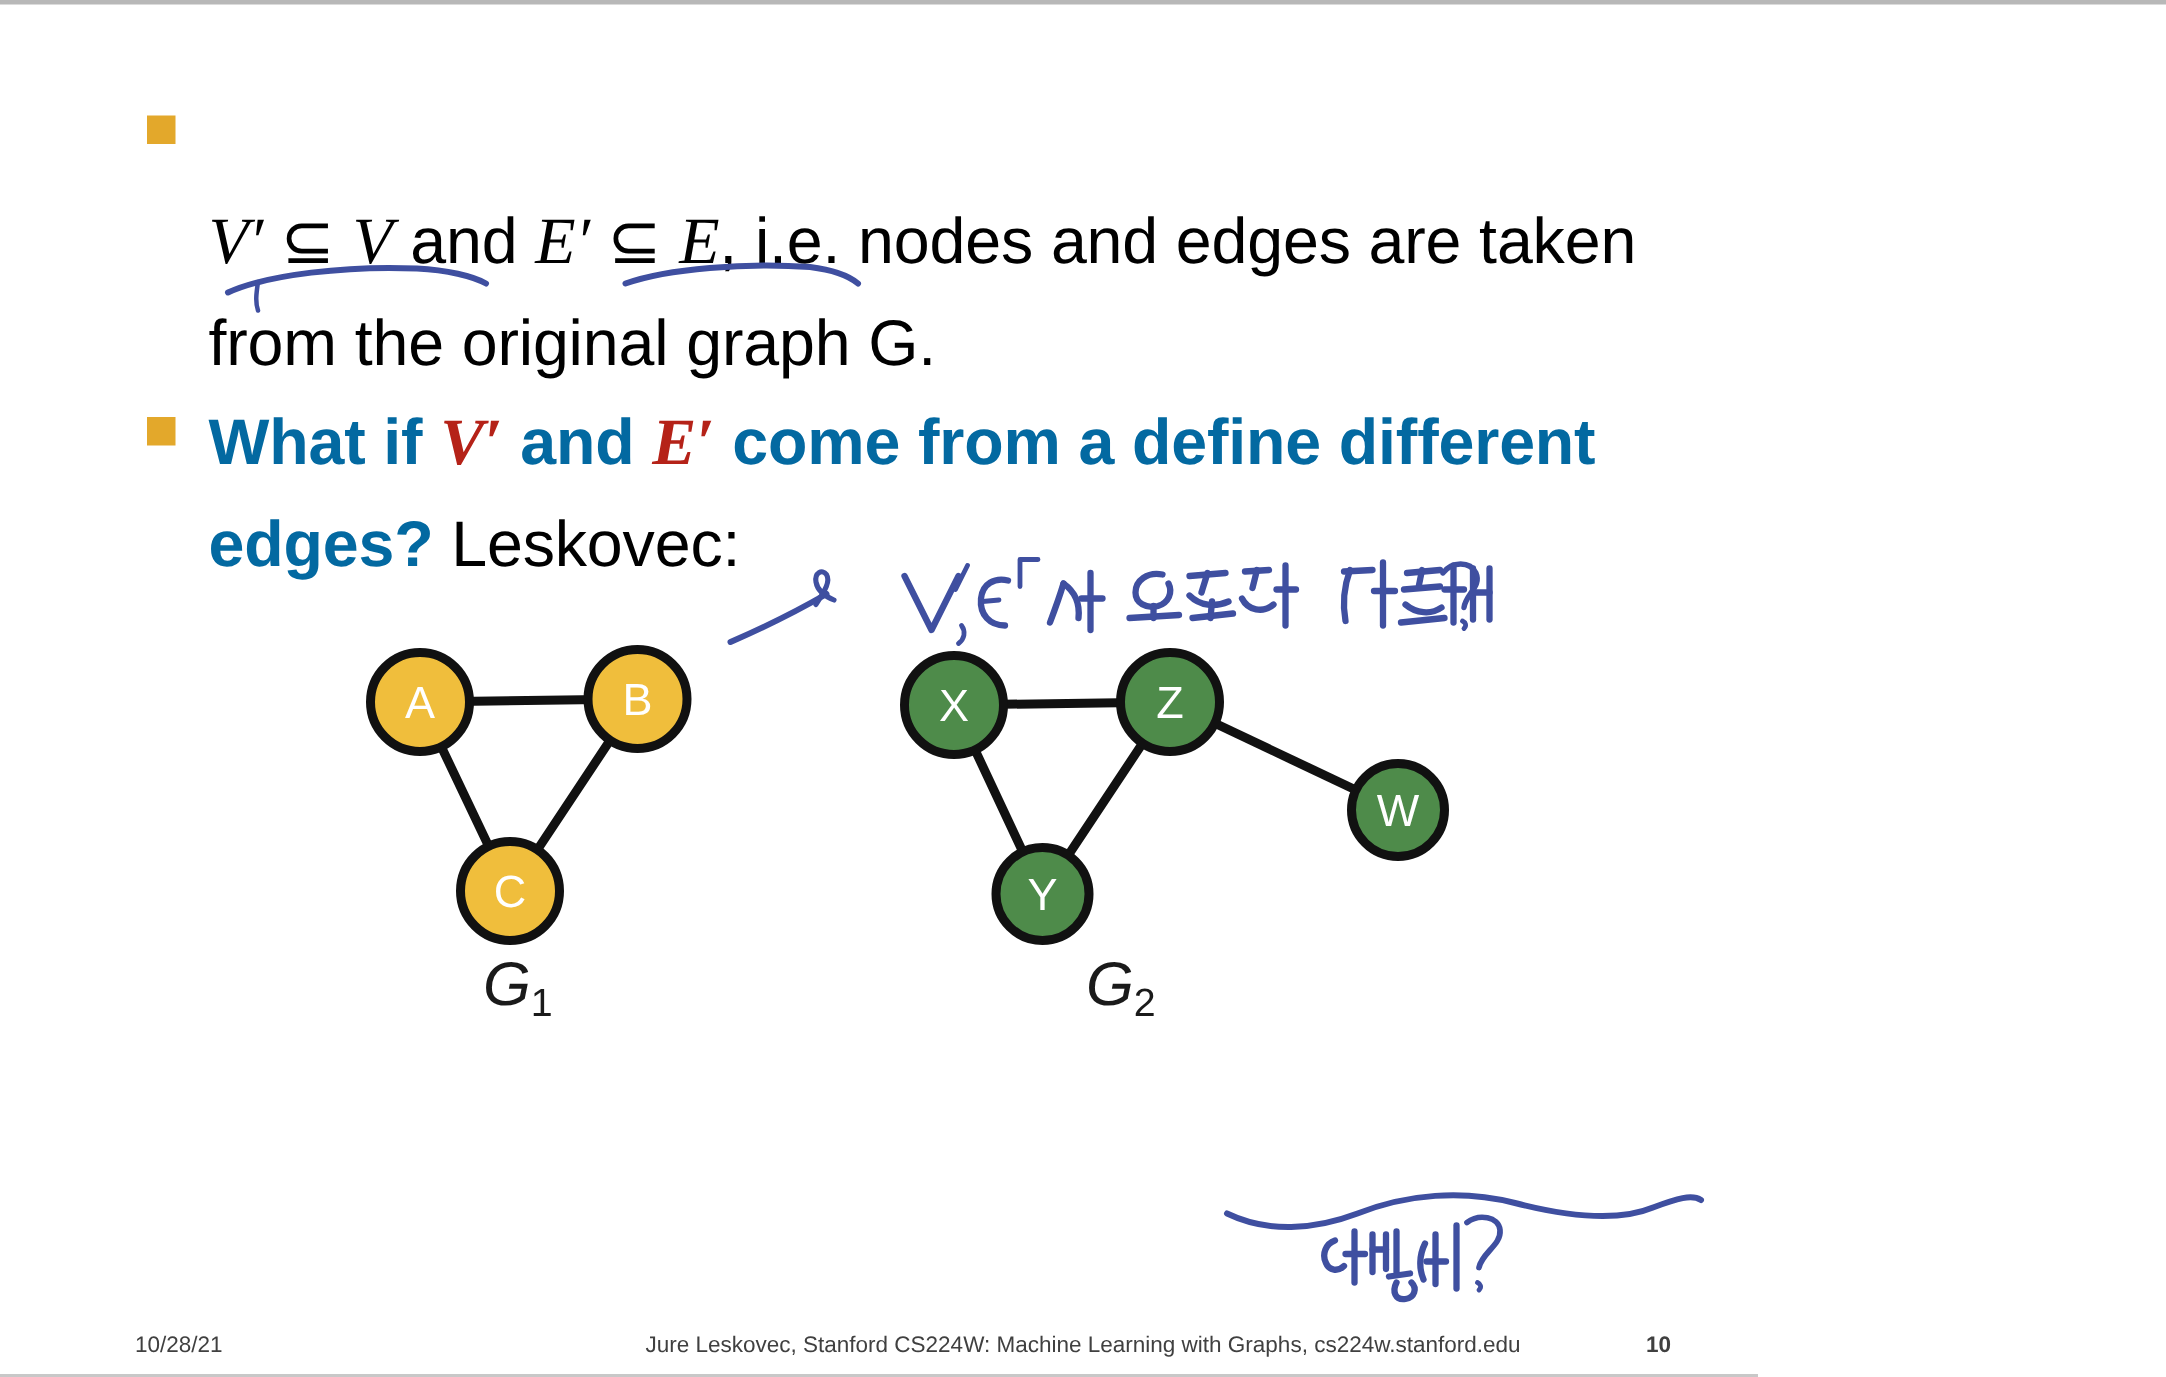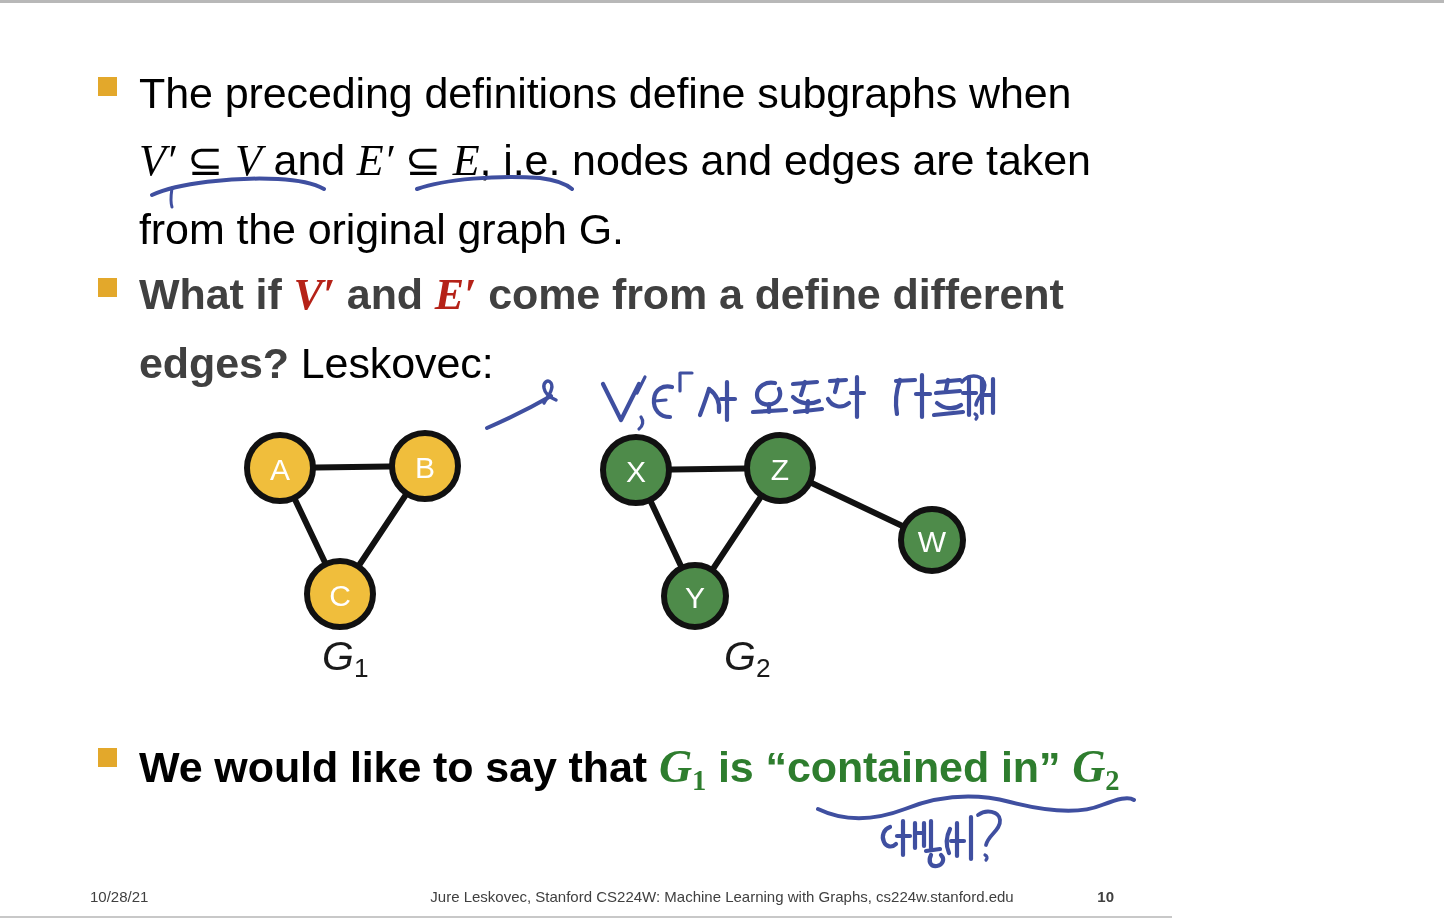--- a/index.html
+++ b/index.html
@@ -40,21 +40,21 @@
     font-size: 43px;
     line-height: 1.56;
     color: #000000;
     letter-spacing: -0.1px;
   }
 
   .b1 { left: 98px;  top: 57px;  width: 1230px; }
   .b2 { left: 98px;  top: 258px; width: 1230px; }
   .b3 { left: 98px;  top: 728px; width: 1260px; }
 
-  .red   { color: #404040; font-weight: bold; }
+  .red   { color: #0369a1; font-weight: bold; }
   .green { color: #2E7D2E; font-weight: bold; }
   .blk-bold { color: #000000; font-weight: bold; }
 
   
   .mv {
     font-family: "Liberation Serif", serif;
     font-style: italic;
     font-size: 44px;
   }
   .mv-red {
@@ -126,21 +126,21 @@
   #foot-page { right: 58px; font-weight: bold; }
 </style>
 </head>
 <body>
 
 <div id="slide">
 
   <div class="bullet-row b1">
     <div class="bullet-marker"></div>
     <div class="bullet-text">
-      <span>The preceding definitions define subgraphs when</span><br>
+      <br>
       <span class="mv"><span>V</span><span class="prime">′</span></span><span> ⊆ </span><span class="mv">V</span><span> and </span><span class="mv"><span>E</span><span class="prime">′</span></span><span> ⊆ </span><span class="mv">E</span><span>, i.e. nodes and edges are taken</span><br>
       <span>from the original graph G.</span>
     </div>
   </div>
 
   <div class="bullet-row b2">
     <div class="bullet-marker"></div>
     <div class="bullet-text">
       <span class="red">What if </span><span class="mv-red"><span>V</span><span class="prime">′</span></span><span class="red"> and </span><span class="mv-red"><span>E</span><span class="prime">′</span></span><span class="red"> come from a define different</span><br>
       <span class="red">edges?</span><span> Leskovec:</span>
@@ -190,26 +190,20 @@
     </svg>
 
     <div class="glabel" style="left:322px; top:235px;">
       <span>G</span><span class="sub">1</span>
     </div>
     <div class="glabel" style="left:724px; top:235px;">
       <span>G</span><span class="sub">2</span>
     </div>
   </div>
 
-  <div class="bullet-row b3">
-    <div class="bullet-marker"></div>
-    <div class="bullet-text">
-      <span class="blk-bold">We would like to say that </span><span class="gvar green"><span>G</span><span class="sub">1</span></span><span class="green"> is “contained in” </span><span class="gvar green"><span>G</span><span class="sub">2</span></span>
-    </div>
-  </div>
 
   <svg id="ink" viewBox="0 0 1444 918">
     <g fill="none" stroke="#3F4FA0" stroke-width="4" stroke-linecap="round" stroke-linejoin="round">
 
       <path d="M152,192 C178,180 232,174 278,176 C298,177 315,181 324,186"></path>
       <path d="M172,185 C171,192 170,198 172,204" stroke-width="3"></path>
 
       <path d="M417,186 C445,176 498,172 540,175 C556,177 566,181 572,186"></path>
 
       <path d="M487,425 C510,415 532,404 551,393"></path>

